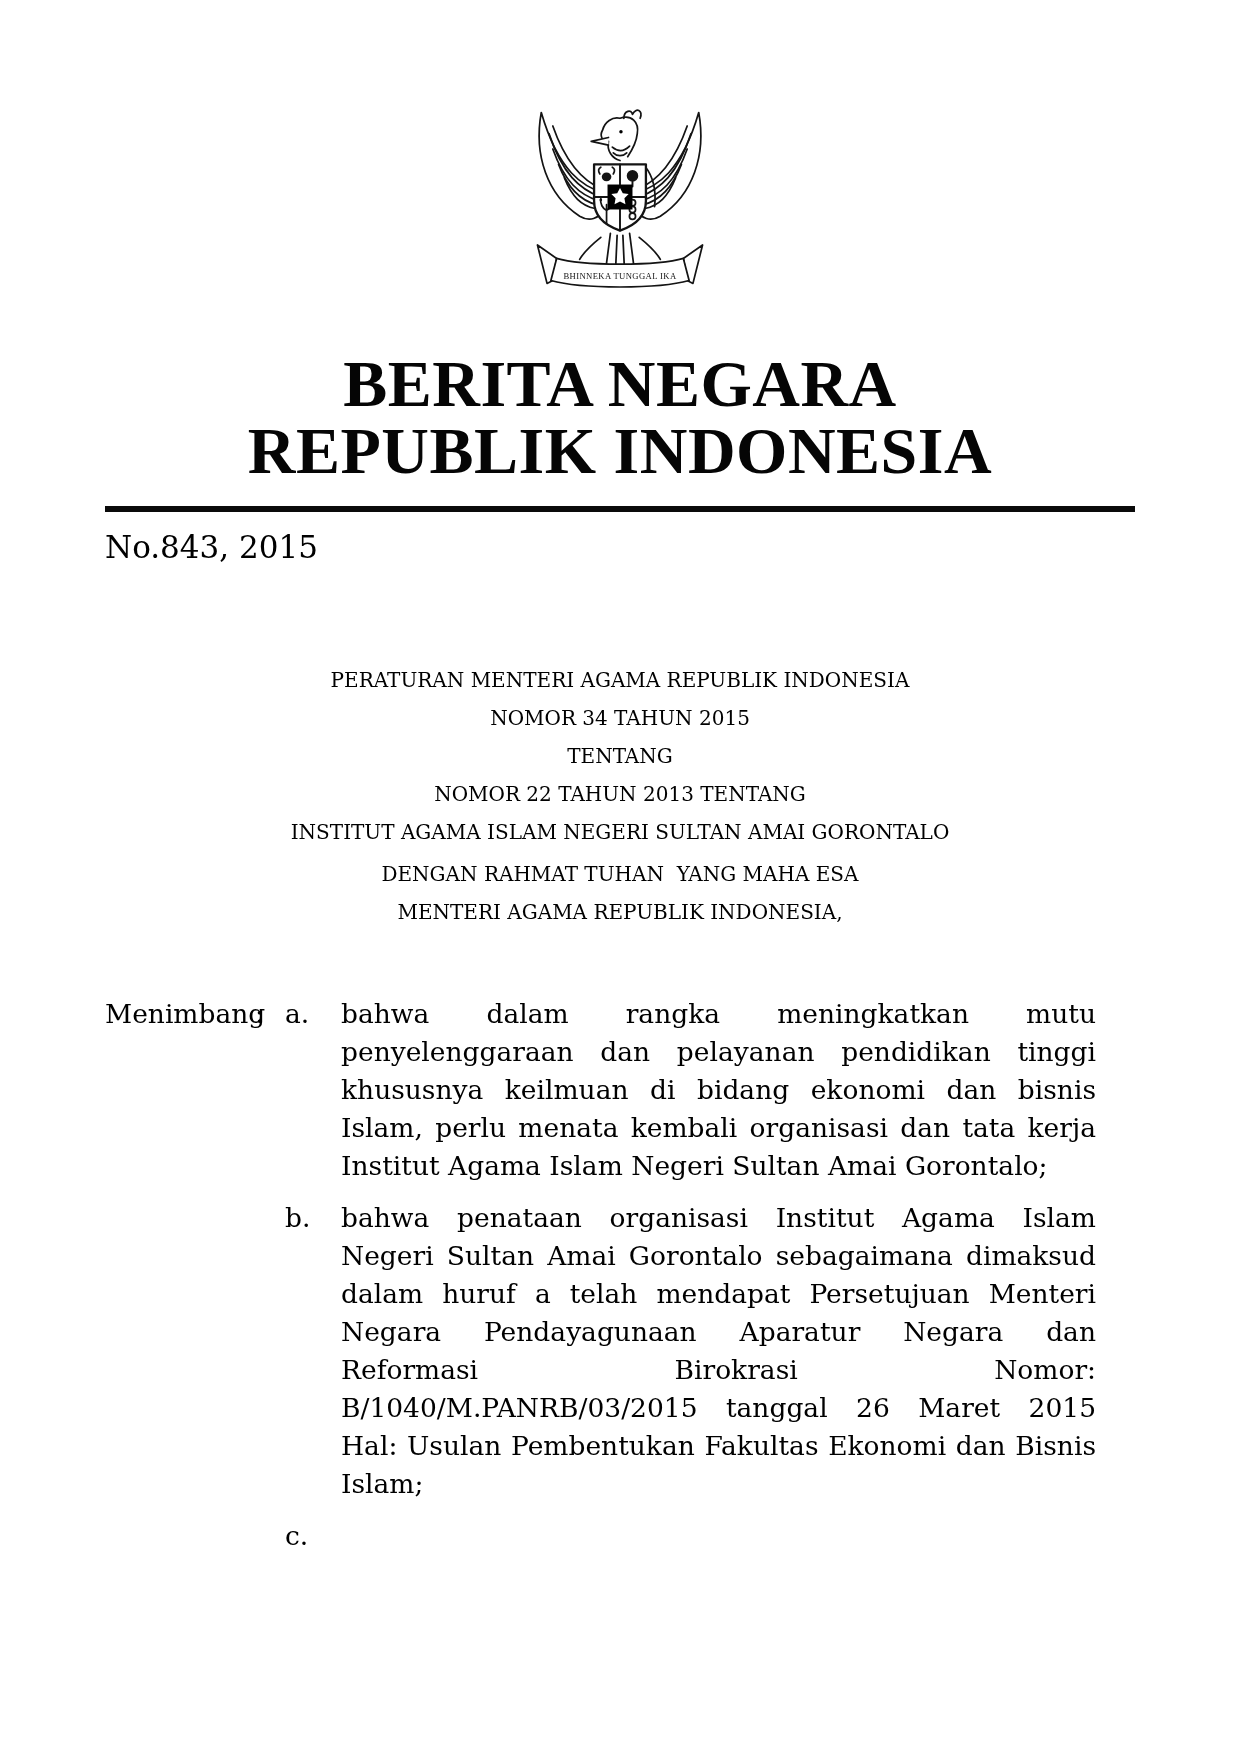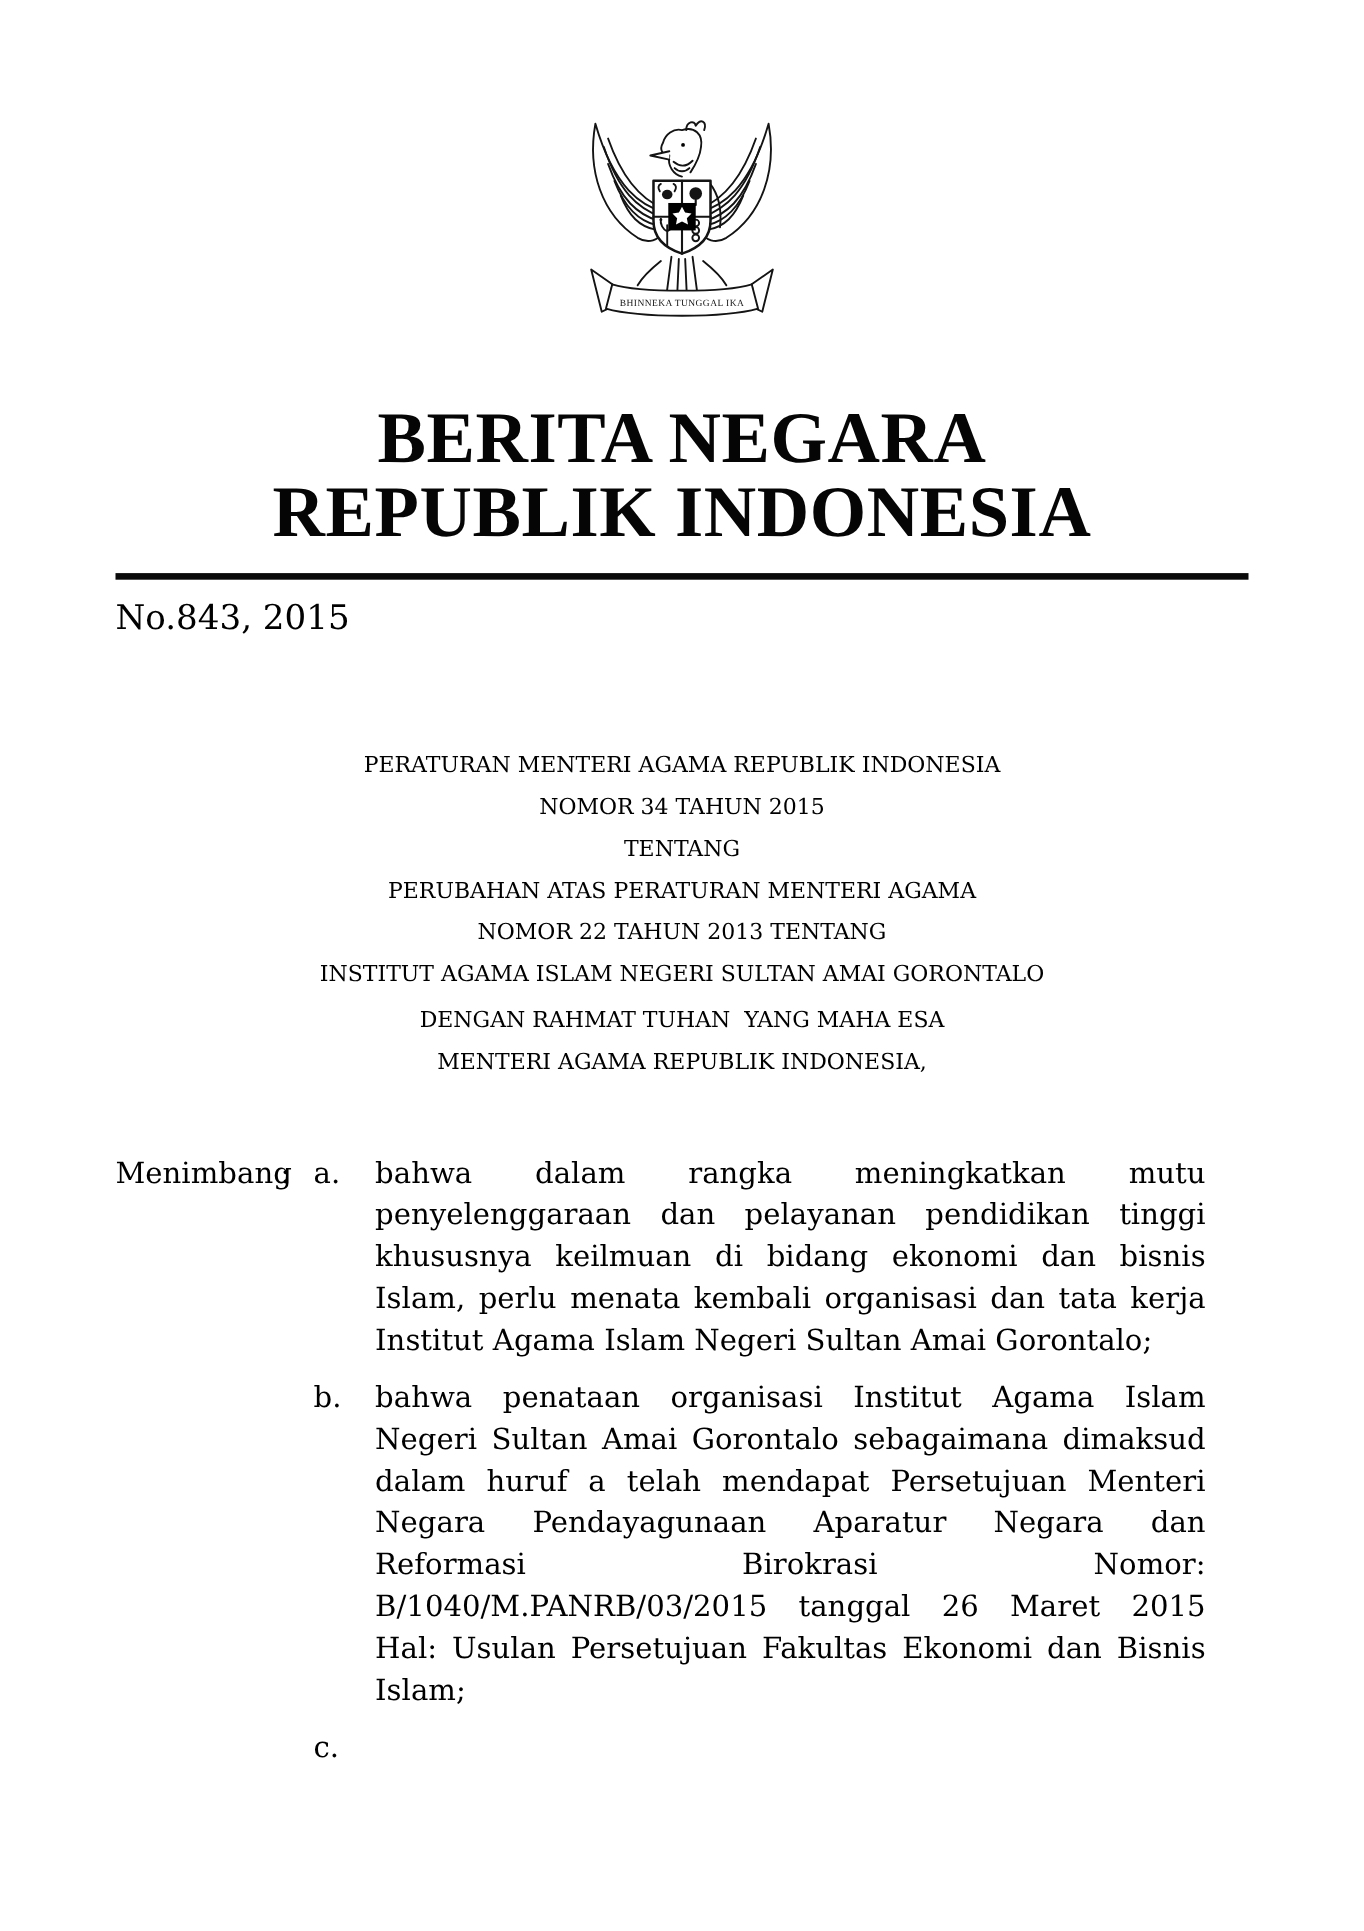--- a/index.html
+++ b/index.html
@@ -11,21 +11,21 @@
     color: #000000;
   }
   .page { width: 1240px; height: 1755px; padding: 0 105px; position: relative; }
 
   
   .emblem { width: 192px; height: 208px; margin: 93px auto 0 auto; }
   .emblem svg { width: 100%; height: 100%; display: block; }
 
   
   .masthead {
-    margin-top: 64px; text-align: center;
+    margin-top: 49px; text-align: center;
     font-family: "Liberation Serif", serif;
     font-weight: bold; font-size: 66px; line-height: 67px;
     letter-spacing: 0.5px; color: #050505;
   }
   .masthead-rule { height: 6px; background: #0a0a0a; margin-top: 22px; }
 
   
   .meta-row { margin-top: 16px; display: flex; align-items: flex-start; font-size: 31px; line-height: 38px; }
   .edition { white-space: nowrap; }
   .subject { width: 660px; margin-left: auto; text-align: justify; }
@@ -122,42 +122,41 @@
   <div class="masthead-rule"></div>
 
   <div class="meta-row">
     <span class="edition">No.843, 2015</span>
   </div>
 
   <div class="title-block">
     <div>PERATURAN MENTERI AGAMA REPUBLIK INDONESIA</div>
     <div>NOMOR 34 TAHUN 2015</div>
     <div>TENTANG</div>
-    <div>PERUBAHAN ATAS PERATURAN MENTERI AGAMA</div>
     <div>NOMOR 22 TAHUN 2013 TENTANG</div>
     <div>INSTITUT AGAMA ISLAM NEGERI SULTAN AMAI GORONTALO</div>
     <div class="invocation">DENGAN RAHMAT TUHAN&nbsp; YANG MAHA ESA</div>
     <div>MENTERI AGAMA REPUBLIK INDONESIA,</div>
   </div>
 
   <div class="considerations">
     <div class="cons-row">
       <div class="cons-label">Menimbang</div>
       <div class="cons-colon">:</div>
       <div class="cons-letter">a.</div>
       <div class="cons-text">bahwa dalam rangka meningkatkan mutu penyelenggaraan dan pelayanan pendidikan tinggi khususnya keilmuan di bidang ekonomi dan bisnis Islam, perlu menata kembali organisasi dan tata kerja Institut Agama Islam Negeri Sultan Amai Gorontalo;</div>
     </div>
     <div class="cons-row">
       <div class="cons-label"></div>
       <div class="cons-colon"></div>
       <div class="cons-letter">b.</div>
       <div class="cons-text">
         <div class="seg-full">bahwa penataan organisasi Institut Agama Islam Negeri Sultan Amai Gorontalo sebagaimana dimaksud dalam huruf a telah mendapat Persetujuan Menteri Negara Pendayagunaan Aparatur Negara dan Reformasi Birokrasi Nomor:</div>
         <div class="seg-full">B/1040/M.PANRB/03/2015 tanggal 26 Maret 2015</div>
-        <div>Hal: Usulan Persetujuan Fakultas Ekonomi dan Bisnis Islam;</div>
+        <div>Hal: Usulan Pembentukan Fakultas Ekonomi dan Bisnis Islam;</div>
       </div>
     </div>
     <div class="cons-row">
       <div class="cons-label"></div>
       <div class="cons-colon"></div>
       <div class="cons-letter">c.</div>
     </div>
   </div>
 
 </div>

